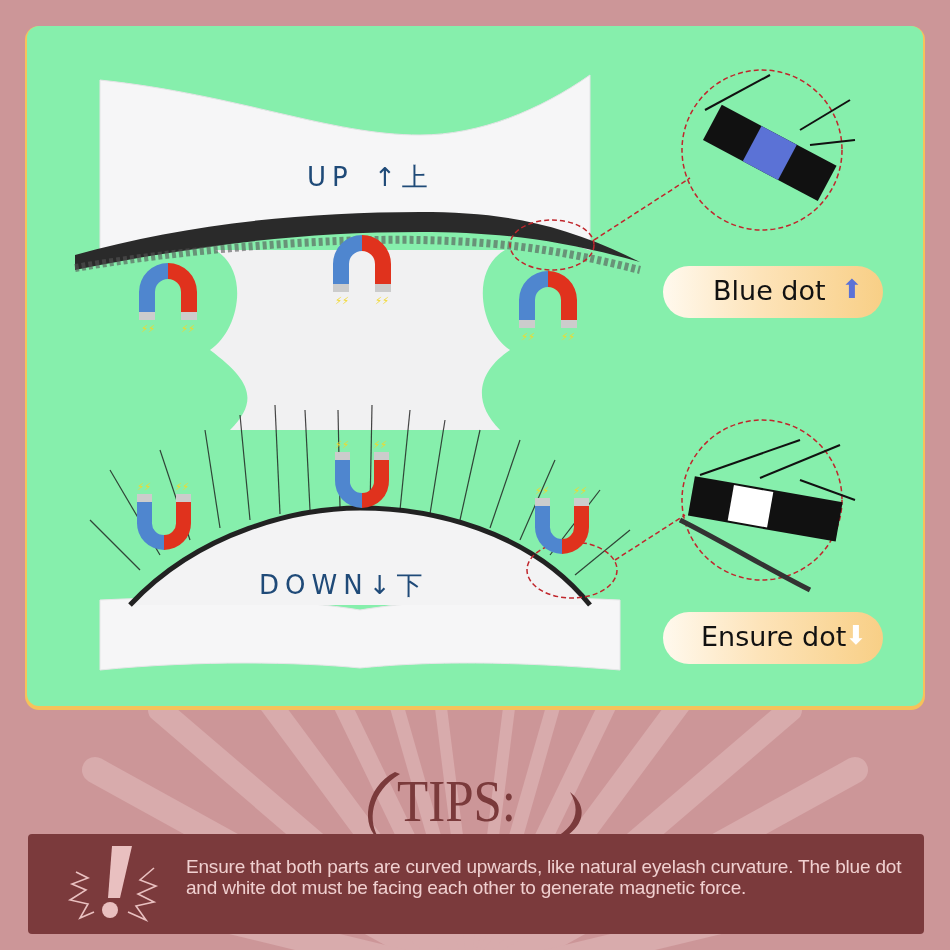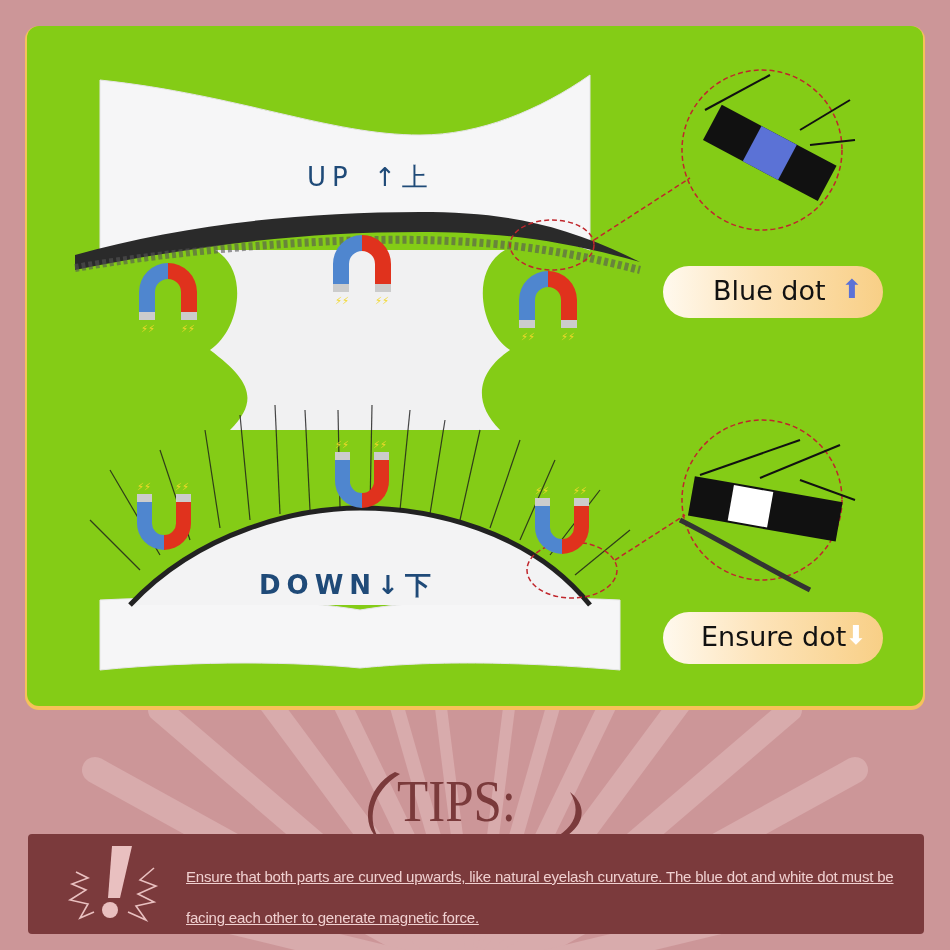--- a/index.html
+++ b/index.html
@@ -1,23 +1,23 @@
 <!DOCTYPE html>
 <html><head>
 <meta charset="utf-8">
 <style>
   html,body{margin:0;padding:0;}
   body{width:950px;height:950px;position:relative;overflow:hidden;background:#cc9698;font-family:"DejaVu Sans",sans-serif;}
   .abs{position:absolute;}
-  .panel{left:27px;top:26px;width:896px;height:680px;background:#84cc16;border-radius:12px;box-shadow:0 2px 0 2px #f6c25a;}
+  .panel{left:27px;top:26px;width:896px;height:680px;background:#86efac;border-radius:12px;box-shadow:0 2px 0 2px #f6c25a;}
   .rays{left:0;top:700px;width:950px;height:250px;overflow:hidden;}
   .tips-title{left:355px;top:762px;width:240px;height:90px;}
   .tips-title span{position:absolute;left:42px;top:5px;font-family:"Liberation Serif",serif;font-size:60px;color:#7a3a3b;letter-spacing:0px;transform:scaleX(0.85);transform-origin:left;}
   .tips-box{left:28px;top:834px;width:896px;height:100px;background:#7b3a3c;border-radius:4px;}
-  .tips-text{left:186px;top:856px;width:720px;font-family:"Liberation Sans",sans-serif;font-size:15px;line-height:41px;color:#f0d0d0;letter-spacing:-0.2px;text-decoration:underline;}
+  .tips-text{left:186px;top:856px;width:720px;font-family:"Liberation Sans",sans-serif;font-size:19px;line-height:21px;color:#f0d0d0;letter-spacing:-0.2px;}
   .pill{height:52px;border-radius:26px;background:linear-gradient(90deg,#fff9ee 0%,#fde3b8 45%,#f8cf86 100%);}
   .pill-label{position:absolute;font-family:"DejaVu Sans",sans-serif;font-size:27px;color:#111;top:9px;}
   .stamp{font-family:"DejaVu Sans",sans-serif;color:#1f4a78;font-size:26px;letter-spacing:6px;}
 </style>
 </head>
 <body>
 
 <svg class="abs rays" viewBox="0 700 950 250" width="950" height="250">
   <g stroke="#dcb2b3" stroke-linecap="round" opacity="0.75">
     <line x1="475" y1="980" x2="95" y2="770" stroke-width="26"></line>
@@ -97,21 +97,21 @@
         <line x1="800" y1="480" x2="855" y2="500"></line>
       </g>
     <path d="M680 520 C720 540 770 570 810 590" stroke="#333" stroke-width="5" fill="none"></path>
   </svg>
 
   <div class="abs stamp" style="left:280px;top:134px;">
     <span>UP</span>
     <span style="margin-left:6px;">↑</span><span>上</span>
   </div>
 
-  <div class="abs stamp" style="left:232px;top:542px;font-weight:bold;">
+  <div class="abs stamp" style="left:232px;top:542px;">
     <span>DOWN</span><span>↓</span><span>下</span>
   </div>
 
   <svg class="abs" style="left:110px;top:236px;" width="62" height="74" viewBox="0 0 62 74">
     <path d="M2 50 L2 30 A29 29 0 0 1 31 1 L31 17 A13 13 0 0 0 18 30 L18 50 Z" fill="#4f86cf"></path>
     <path d="M60 50 L60 30 A29 29 0 0 0 31 1 L31 17 A13 13 0 0 1 44 30 L44 50 Z" fill="#e0321d"></path>
     <rect x="2" y="50" width="16" height="8" fill="#ccc"></rect>
       <rect x="44" y="50" width="16" height="8" fill="#ccc"></rect>
     <text x="4" y="70" font-size="10" fill="#f2d82a">⚡⚡</text>
       <text x="44" y="70" font-size="10" fill="#f2d82a">⚡⚡</text>

